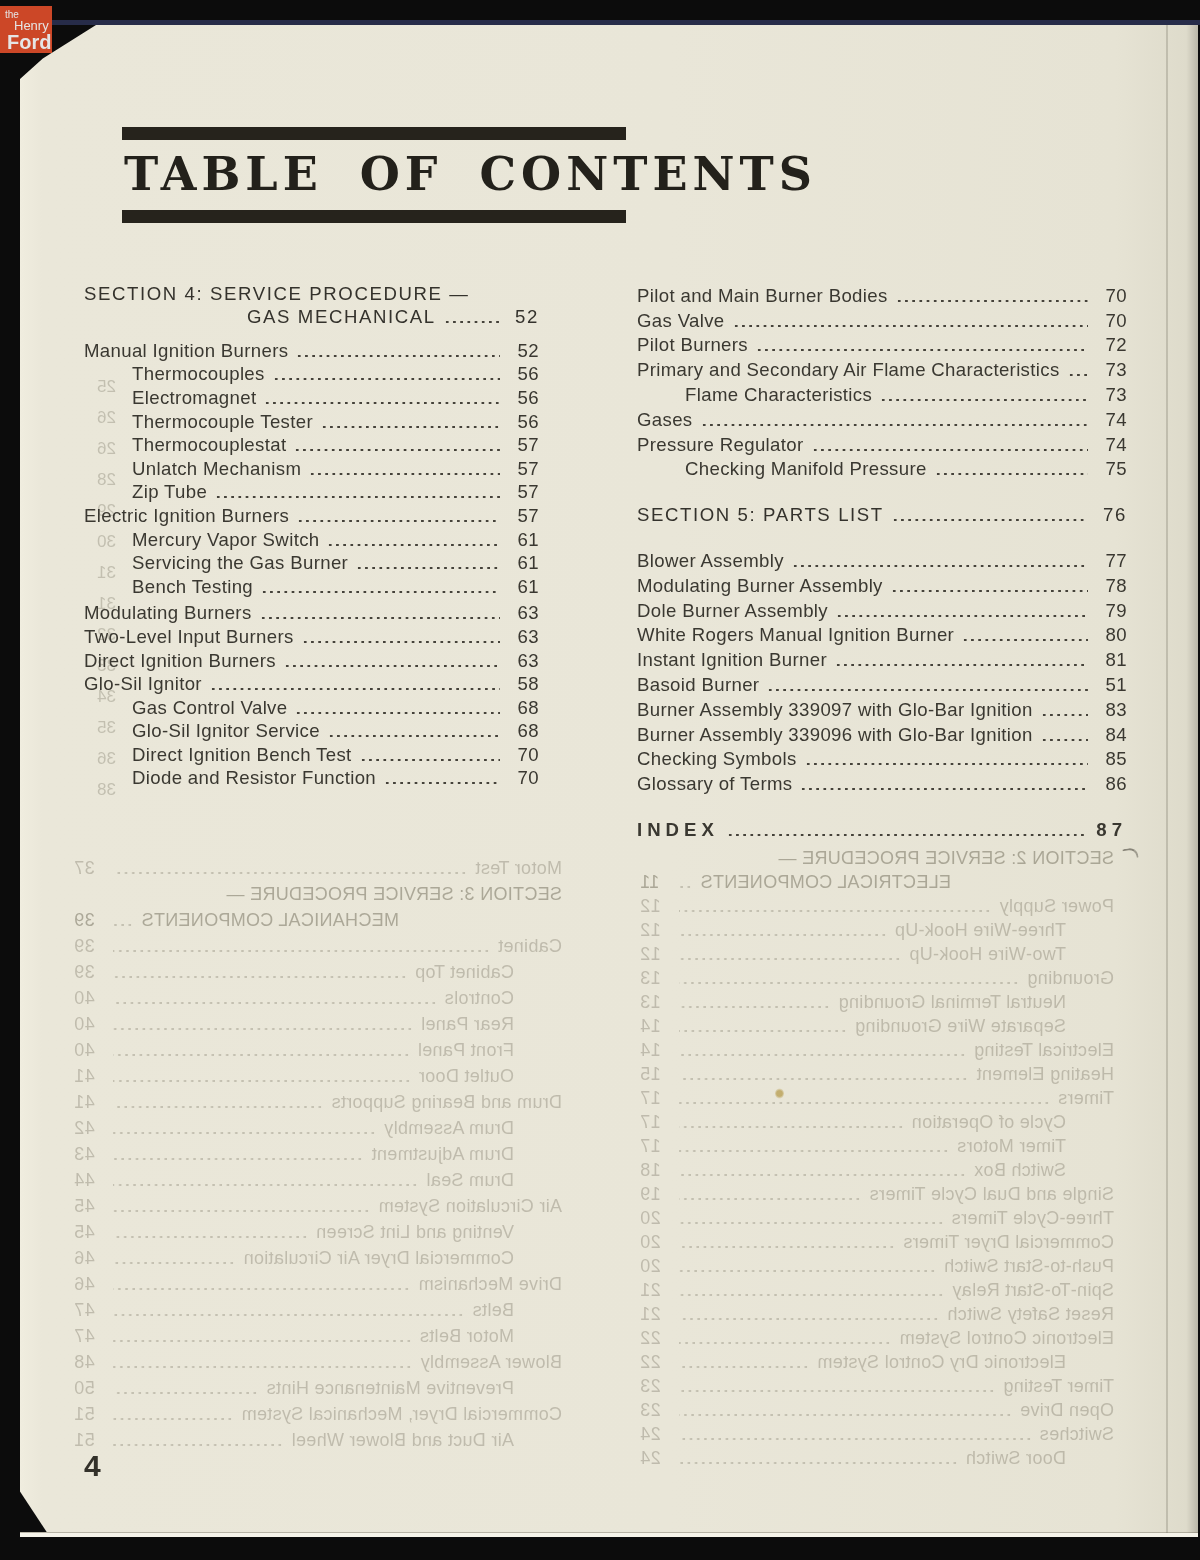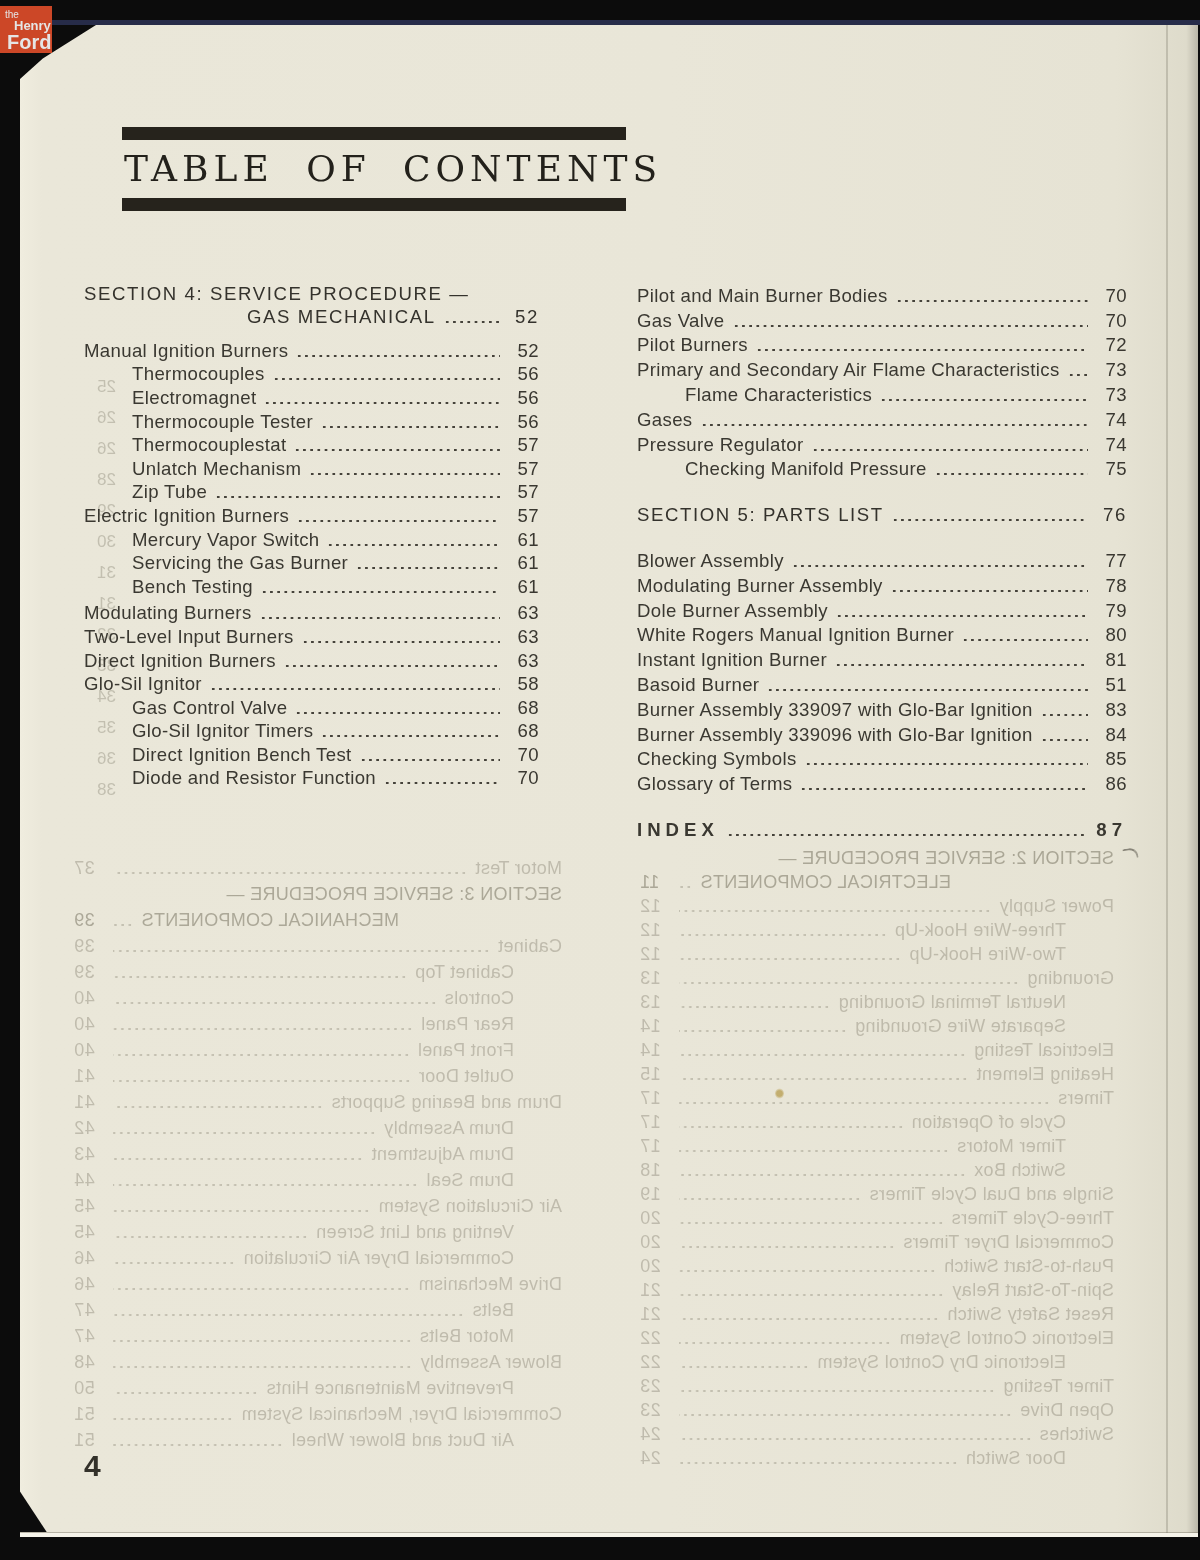--- a/index.html
+++ b/index.html
@@ -20,30 +20,30 @@
   }
   .edge-right{position:absolute;top:0;left:1146px;width:2px;height:100%;background:rgba(120,115,100,.30);}
   .corner{position:absolute;background:#0c0c0c;}
   .corner-tl{left:0;top:0;width:76px;height:54px;clip-path:polygon(0 0,100% 0,30% 62%,0 100%);}
   .corner-bl{left:0;bottom:5px;width:46px;height:44px;clip-path:polygon(0 8%,58% 100%,0 100%);}
 
   
   .badge{position:absolute;left:0;top:6px;width:52px;height:47px;background:#cc4727;color:#e5e5e5;z-index:9;}
   .badge span{position:absolute;line-height:1;white-space:nowrap;}
   .b-the{left:5px;top:4px;font-size:10px;}
-  .b-henry{left:14px;top:13px;font-size:13px;font-weight:bold;}
+  .b-henry{left:14px;top:13px;font-size:13px;font-weight:normal;}
   .b-ford{left:7px;top:26px;font-size:20px;font-weight:bold;}
 
   
   .title-block{position:absolute;left:102px;top:102px;width:504px;}
   .bar{height:13px;background:#26231c;}
   .bar-top{margin-bottom:7px;}
   .bar-bottom{margin-top:6px;}
   .title{
-    font-family:"DejaVu Serif", serif;font-weight:normal;font-size:36px;line-height:1.15;
+    font-family:"DejaVu Serif", serif;font-weight:bold;font-size:46px;line-height:1.15;
     letter-spacing:5px;word-spacing:16px;color:#23211b;padding:1px 0 3px 2px;white-space:nowrap;text-align:center;
   }
 
   
   .col{position:absolute;color:#3a3831;}
   .col-left{left:64px;top:256px;width:455px;--lh:23.6px;}
   .col-right{left:617px;top:257px;width:490px;--lh:24.8px;}
   .row{display:flex;align-items:flex-end;height:var(--lh);font-size:18.6px;letter-spacing:.35px;}
   .row .label{white-space:nowrap;}
   .row .leader{
@@ -442,21 +442,21 @@
           <span class="label">Glo-Sil Ignitor</span>
           <span class="leader"></span>
           <span class="page">58</span>
         </div>
         <div class="row ind-1">
           <span class="label">Gas Control Valve</span>
           <span class="leader"></span>
           <span class="page">68</span>
         </div>
         <div class="row ind-1">
-          <span class="label">Glo-Sil Ignitor Timers</span>
+          <span class="label">Glo-Sil Ignitor Service</span>
           <span class="leader"></span>
           <span class="page">68</span>
         </div>
         <div class="row ind-1">
           <span class="label">Direct Ignition Bench Test</span>
           <span class="leader"></span>
           <span class="page">70</span>
         </div>
         <div class="row ind-1">
           <span class="label">Diode and Resistor Function</span>

